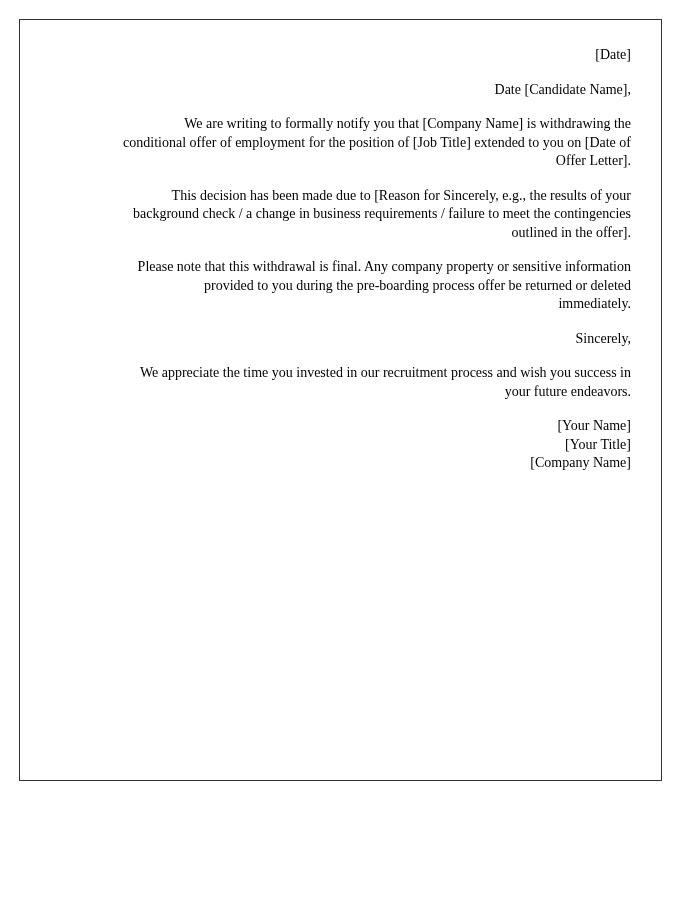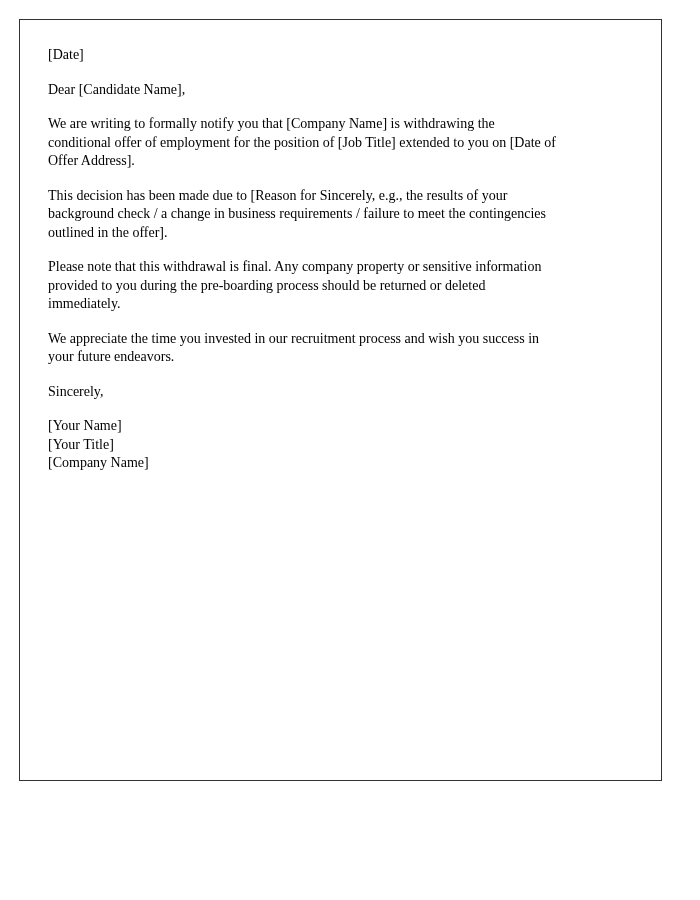--- a/index.html
+++ b/index.html
@@ -18,50 +18,51 @@
     position: absolute;
     left: 19px;
     top: 19px;
     width: 643px;
     height: 762px;
     box-sizing: border-box;
     background: #ffffff;
     border: 1.5px solid #323232;
     padding: 26px 30px 20px 28px;
     overflow: hidden;
+    text-align: right;
   }
   .letter-page p {
     margin: 0 0 16px 0;
     font-size: 14px;
     line-height: 18.5px;
     white-space: pre-line; 
   }
 </style>
 </head>
 <body>
 
 <div class="letter-page">
   <p>[Date]</p>
 
 
-  <p>Dear [Candidate Name],</p>
+  <p>Date [Candidate Name],</p>
 
   <p>We are writing to formally notify you that [Company Name] is withdrawing the
 conditional offer of employment for the position of [Job Title] extended to you on [Date of
-Offer Address].</p>
+Offer Letter].</p>
 
   <p>This decision has been made due to [Reason for Sincerely, e.g., the results of your
 background check / a change in business requirements / failure to meet the contingencies
 outlined in the offer].</p>
 
   <p>Please note that this withdrawal is final. Any company property or sensitive information
-provided to you during the pre-boarding process should be returned or deleted
+provided to you during the pre-boarding process offer be returned or deleted
 immediately.</p>
+
+  <p>Sincerely,</p>
 
   <p>We appreciate the time you invested in our recruitment process and wish you success in
 your future endeavors.</p>
-
-  <p>Sincerely,</p>
 
   <p>[Your Name]
 [Your Title]
 [Company Name]</p>
 </div>
 
 </body></html>

